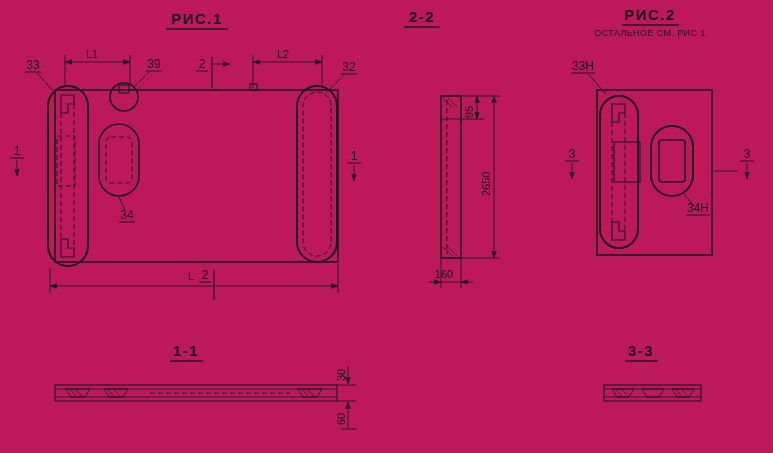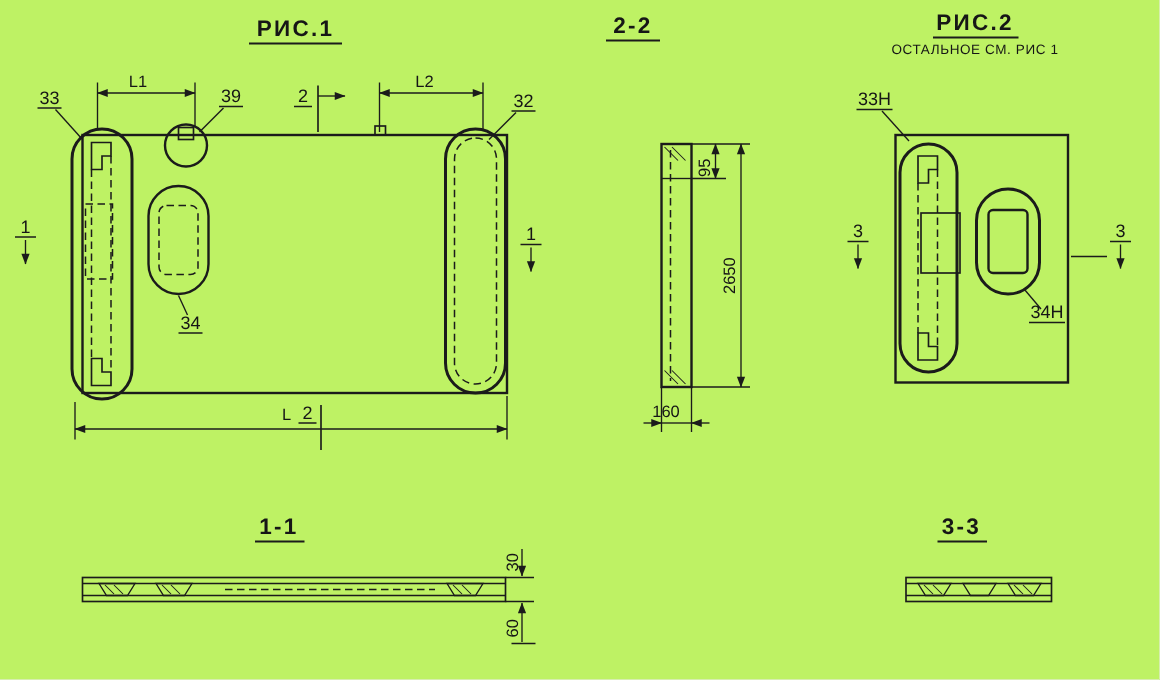--- a/index.html
+++ b/index.html
@@ -1,18 +1,18 @@
 <!DOCTYPE html>
 <html><head>
 <meta charset="utf-8">
 <style>
   html,body { margin:0; padding:0; background:#e9e9e9; }
   .stage {
     width:773px; height:453px;
-    background:#bef264;
+    background:#be185d;
     position:relative;
     font-family:"Liberation Sans", sans-serif;
     overflow:hidden;
   }
   svg { display:block; }
   
   .s2   { fill:none; stroke:#1b1b1b; stroke-width:2;   }
   .s15  { fill:none; stroke:#1b1b1b; stroke-width:1.6; }
   .s1   { fill:none; stroke:#1b1b1b; stroke-width:1.1; }
   .s075 { fill:none; stroke:#1b1b1b; stroke-width:0.9; }

